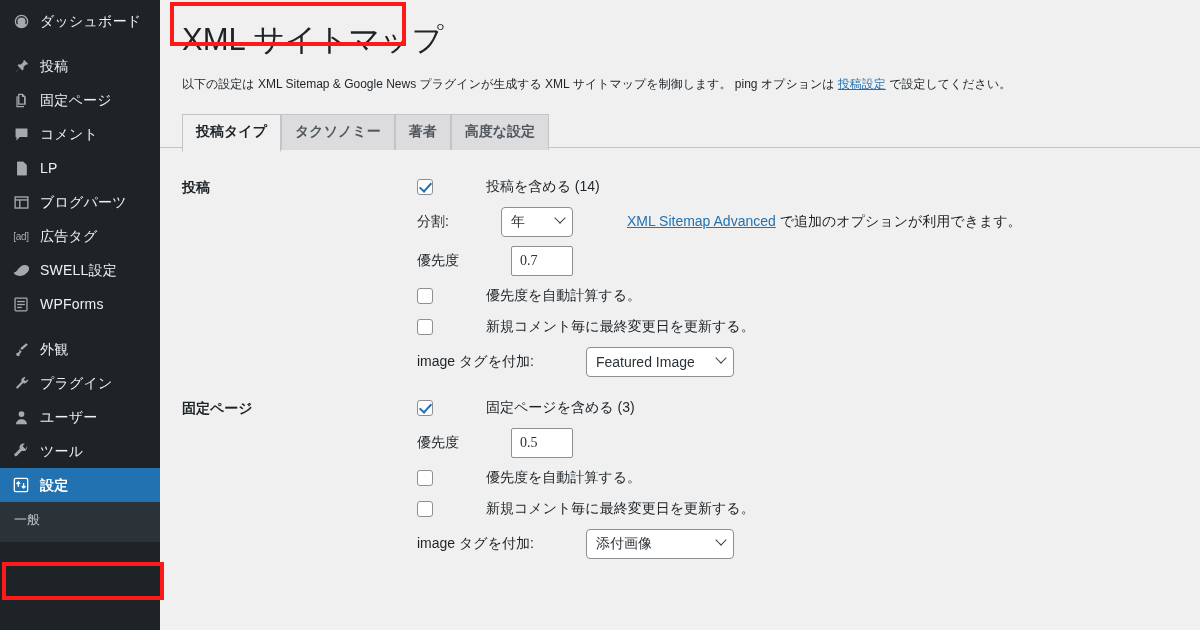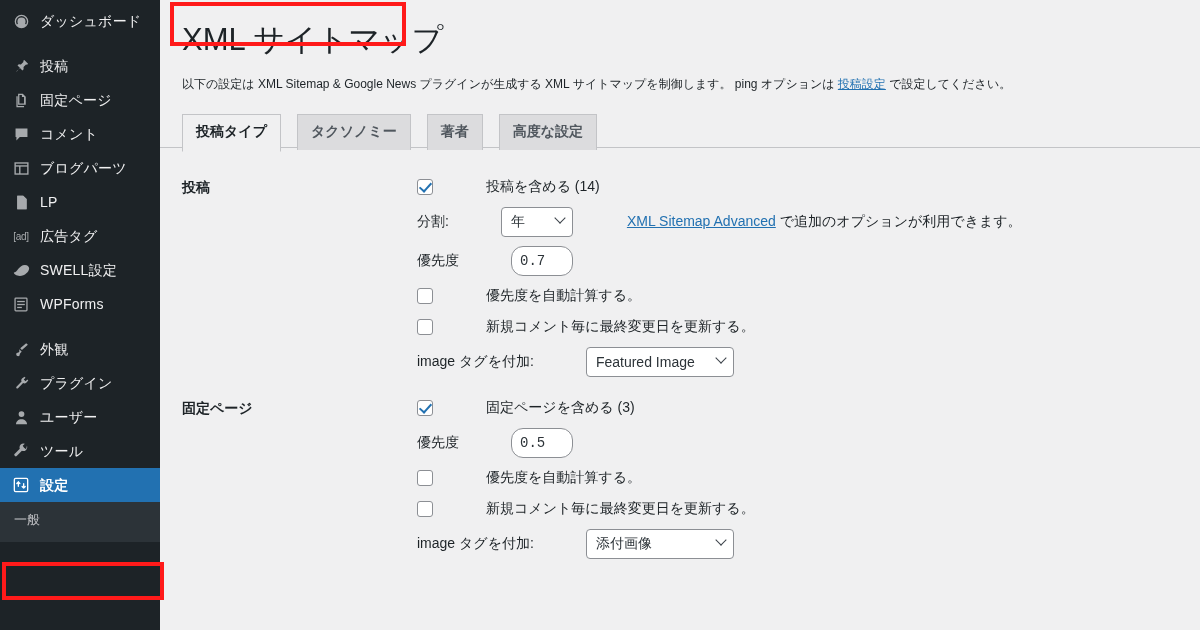--- a/index.html
+++ b/index.html
@@ -127,21 +127,21 @@
   .nav-tab-wrapper::after {
     content: "";
     position: absolute;
     left: -22px; right: -20px; bottom: -1px;
     border-bottom: 1px solid #c3c4c7;
   }
   .nav-tab {
     display: inline-block;
     position: relative;
     z-index: 2;
-    margin-right: 16px;
+    margin-right: 0;
     padding: 7px 13px 8px 13px;
     font-size: 14px;
     line-height: 1.4;
     font-weight: 600;
     background: #dcdcde;
     color: #50575e;
     border: 1px solid #c3c4c7;
     border-bottom: none;
     text-decoration: none;
     vertical-align: top;
@@ -204,29 +204,29 @@
     left: 4px; top: 0px;
     width: 5px; height: 10px;
     border: solid #2271b1;
     border-width: 0 2px 2px 0;
     transform: rotate(42deg);
   }
 
   
   input.txt, .txtbox {
     border: 1px solid #8c8f94;
-    border-radius: 12px;
+    border-radius: 2px;
     background: #fff;
     height: 30px;
     line-height: 28px;
     font-size: 14px;
     color: #2c3338;
     padding: 0 8px;
     width: 62px;
-    font-family: Liberation Mono, monospace;
+    font-family: Liberation Serif, serif;
     box-shadow: 0 0 0 transparent;
   }
 
   
   .sel {
     position: relative;
     display: inline-flex;
     align-items: center;
     border: 1px solid #8c8f94;
     border-radius: 4px;
@@ -294,37 +294,37 @@
       <span class="mi-ico">
         <svg width="17" height="17" viewBox="0 0 20 20" fill="currentColor">
             <path d="M3 3h14v10H8l-4 4v-4H3V3z"></path>
           </svg>
       </span>
       <span class="mi-label">コメント</span>
     </div>
 
     <div class="menu-item">
       <span class="mi-ico">
+        <svg width="17" height="17" viewBox="0 0 20 20" fill="currentColor">
+            <path d="M5 2h7l4 4v12H5V2zm6.6 1.4V7H15"></path>
+            <path d="M5 2h7l4 4v12H5V2z"></path>
+          </svg>
+      </span>
+      <span class="mi-label">LP</span>
+    </div>
+
+    <div class="menu-item">
+      <span class="mi-ico">
         <svg width="17" height="17" viewBox="0 0 20 20" fill="none" stroke="currentColor" stroke-width="1.6">
             <rect x="2.5" y="3.5" width="15" height="13"></rect>
             <line x1="2.5" y1="7" x2="17.5" y2="7"></line>
             <line x1="8" y1="7" x2="8" y2="16.5"></line>
           </svg>
       </span>
       <span class="mi-label">ブログパーツ</span>
-    </div>
-
-    <div class="menu-item">
-      <span class="mi-ico">
-        <svg width="17" height="17" viewBox="0 0 20 20" fill="currentColor">
-            <path d="M5 2h7l4 4v12H5V2zm6.6 1.4V7H15"></path>
-            <path d="M5 2h7l4 4v12H5V2z"></path>
-          </svg>
-      </span>
-      <span class="mi-label">LP</span>
     </div>
 
     <div class="menu-item">
       <span class="mi-ico" style="font-size:10px;letter-spacing:-0.3px;">[ad]</span>
       <span class="mi-label">広告タグ</span>
     </div>
 
 
     <div class="menu-item">
       <span class="mi-ico">

